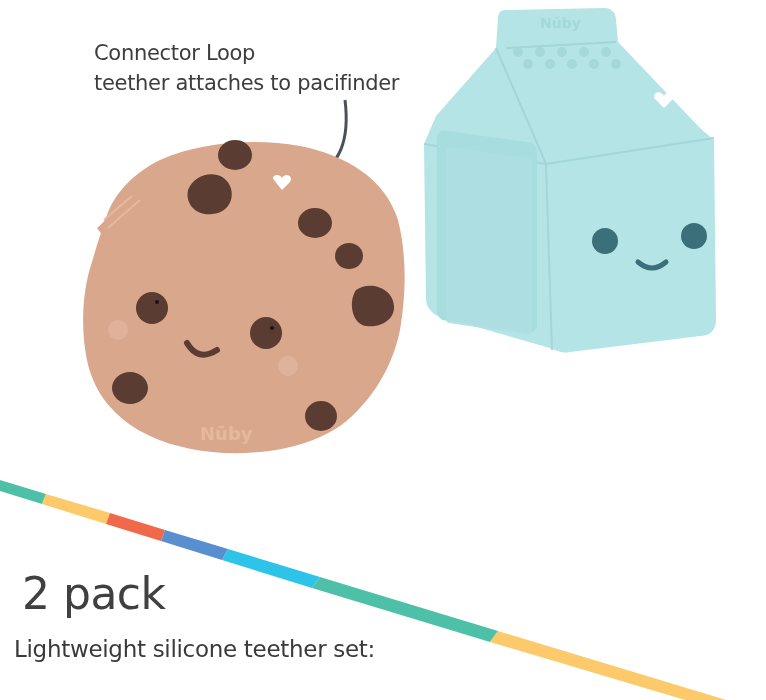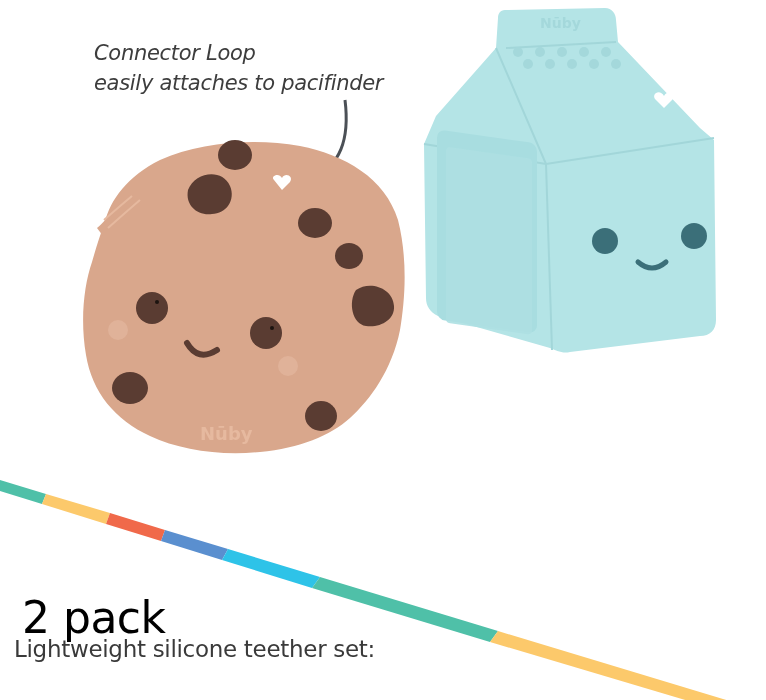--- a/index.html
+++ b/index.html
@@ -1,20 +1,20 @@
 <!DOCTYPE html>
 <html><head>
 <meta charset="utf-8">
 <style>
   html, body { margin:0; padding:0; background:#ffffff; }
   body { width:766px; height:700px; position:relative; overflow:hidden; font-family:"DejaVu Sans", sans-serif; color:#3d3d3d; }
-  .callout { position:absolute; left:94px; top:38px; font-size:21px; line-height:30px; color:#3d3d3d; letter-spacing:-0.3px;font-style:italic; }
+  .callout { position:absolute; left:94px; top:38px; font-size:21px; line-height:30px; color:#3d3d3d; letter-spacing:-0.3px; }
   .callout div { white-space:nowrap; }
   .art { position:absolute; left:0; top:0; width:766px; height:700px; }
-  .headline { position:absolute; left:22px; top:568px; font-size:44px; line-height:52px; color:#000000; letter-spacing:-0.5px;margin-top:24px; }
+  .headline { position:absolute; left:22px; top:568px; font-size:44px; line-height:52px; color:#404040; letter-spacing:-0.5px; }
   .desc { position:absolute; left:14px; top:632px; font-size:23px; line-height:34px; color:#3a3a3a; letter-spacing:-0.3px; white-space:nowrap; }
 </style>
 </head>
 <body>
 
 <svg class="art" viewBox="0 0 766 700" xmlns="http://www.w3.org/2000/svg">
 
   <g>
     <polygon points="0,480 46,494 42,504 0,491" fill="#4fc0a8"></polygon>
     <polygon points="46,494 110,513 106,524 42,504" fill="#fcc96b"></polygon>
@@ -76,20 +76,20 @@
     <path d="M656,100 C650,94 660,88 664,96 C668,88 678,94 672,100 L664,108 Z" fill="#ffffff"></path>
     <circle cx="605" cy="241" r="13" fill="#3b6f79"></circle>
     <circle cx="694" cy="236" r="13" fill="#3b6f79"></circle>
     <path d="M638,262 Q652,274 666,262" stroke="#3b6f79" stroke-width="5" fill="none" stroke-linecap="round"></path>
     <text x="540" y="28" font-family="DejaVu Sans, sans-serif" font-size="14" font-weight="bold" fill="#a4d8db">Nūby</text>
   </g>
 </svg>
 
 <div class="callout">
   <div>Connector Loop</div>
-  <div>easily attaches to pacifinder</div>
+  <div>teether attaches to pacifinder</div>
 </div>
 
 <div class="headline">2 pack</div>
 
 <div class="desc">
   <div>Lightweight silicone teether set:</div>
 </div>
 
 </body></html>

